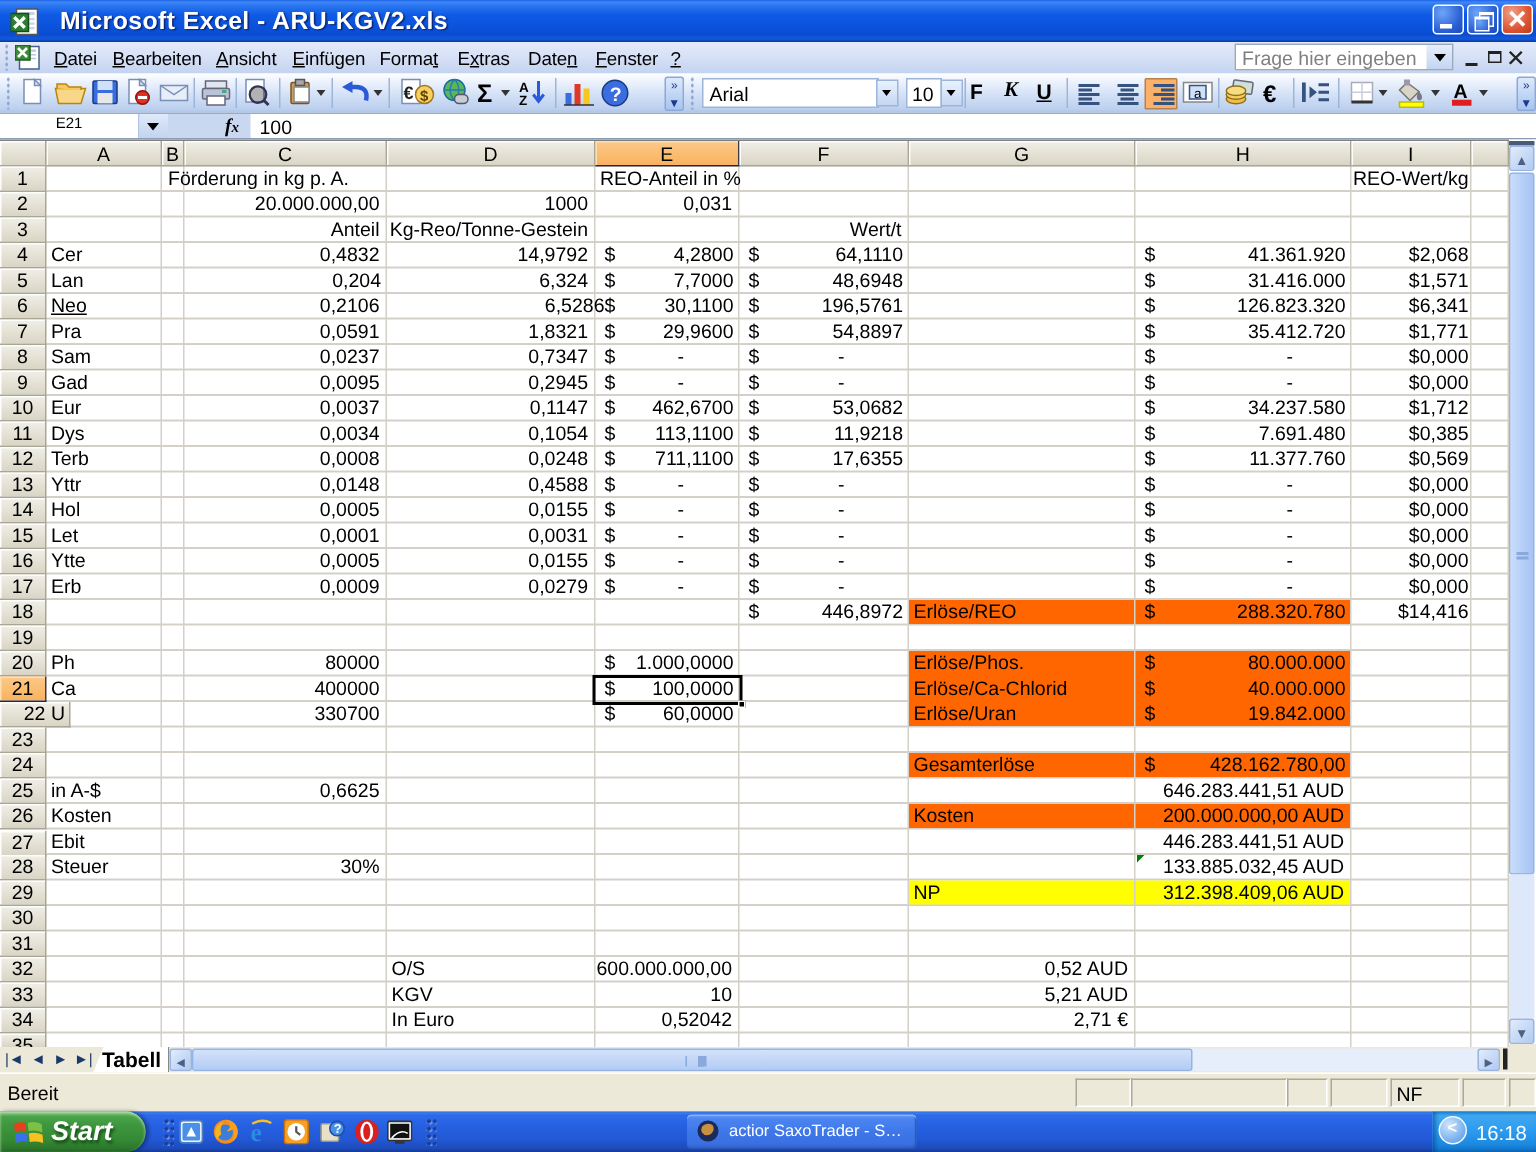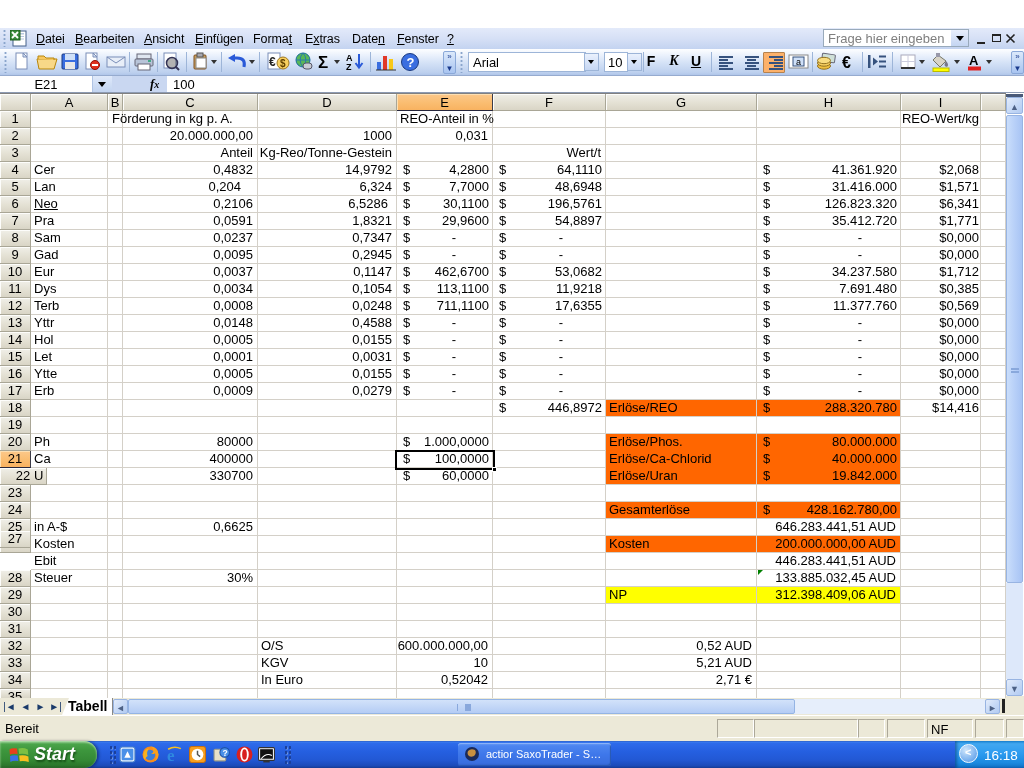--- a/index.html
+++ b/index.html
@@ -34,21 +34,21 @@
 .tdrop { position:absolute; top:11px; border:3px solid transparent; border-top:4px solid #333; }
 .combo { position:absolute; top:3px; height:20px; background:#fff; border:1px solid #9db5d8; font-size:13px; padding:2px 0 0 4px; }
 .cdrop { position:absolute; top:4px; width:15px; height:18px; background:linear-gradient(180deg,#eaf1fd,#c6d7f3); border:1px solid #9db5d8; }
 .cdrop:after { content:""; position:absolute; left:3px; top:6px; border:3.5px solid transparent; border-top:4.5px solid #000; }
 .fbtn { position:absolute; top:4px; width:20px; height:19px; font-size:14px; text-align:center; }
 .selbtn { position:absolute; top:3px; width:22px; height:21px; background:#fcb16b; border:1px solid #b5824e; border-radius:1px; }
 .chev { position:absolute; top:2px; width:13px; height:23px; background:linear-gradient(180deg,#dce9fb,#a8c4f0); border:1px solid #8aa8d8; border-radius:2px; color:#1a3a8c; font-size:8px; text-align:center; line-height:6px; }
 
 
 #fbar { left:0; top:76px; width:1024px; height:17px; background:#c9d7f1; border-bottom:1px solid #8d9bb3; }
-#nbox { position:absolute; left:0; top:0; width:93px; height:16px; background:#fff; border-right:1px solid #b0c4e4; font-size:13px; text-align:center; padding-top:1px; }
+#nbox { position:absolute; left:0; top:0; width:93px; height:16px; background:#fff; border-right:1px solid #b0c4e4; font-size:10px; text-align:center; padding-top:1px; }
 #ndrop { position:absolute; left:93px; top:0; width:19px; height:16px; background:linear-gradient(180deg,#dfe9fa,#c2d4f0); }
 #ndrop:after { content:""; position:absolute; left:5px; top:6px; border:4px solid transparent; border-top:5px solid #000; }
 #fx { position:absolute; left:150px; top:0px; width:17px; font-family:"Liberation Serif",serif; font-style:italic; font-weight:bold; font-size:13px; }
 #finput { position:absolute; left:167px; top:0; width:857px; height:16px; background:#fff; font-size:13px; padding:1px 0 0 6px; }
 
 
 #grid { left:0; top:93px; width:1006px; height:605px; background:#fff; border-top:1px solid #808080; }
 .hlines { position:absolute; left:31px; top:17px; width:975px; height:588px;
   background-image:linear-gradient(to bottom, transparent 16px, #d4d0c8 16px); background-size:17px 17px; }
 .vline { position:absolute; width:1px; background:#d4d0c8; }
@@ -92,20 +92,37 @@
 .taskbtn { position:absolute; top:2px; height:23px; border-radius:3px; background:linear-gradient(180deg,#6d9ef5 0%,#4c85f0 12%,#3e77ea 50%,#3a6fe0 85%,#3463cf 100%); box-shadow:inset 0 1px 0 #8ab2f8, inset -1px -1px 1px #2858b0; color:#fff; font-size:11px; }
 .taskbtn.active { background:linear-gradient(180deg,#2250b2 0%,#2a5abc 55%,#3263c8 100%); box-shadow:inset 1px 1px 3px #12307c; }
 .taskbtn .ticon16 { position:absolute; left:6px; top:3px; width:16px; height:16px; }
 .taskbtn .tlabel { position:absolute; left:28px; top:5px; white-space:nowrap; overflow:hidden; }
 #tray { position:absolute; left:955px; top:0; width:69px; height:27px; background:linear-gradient(180deg,#1d94e6 0%,#41a7f0 10%,#2d9cf0 45%,#1b8ae0 80%,#1173c8 100%); box-shadow:inset 2px 0 3px rgba(0,30,90,.45); }
 #tray .time { position:absolute; left:29px; top:7px; color:#fff; font-size:13.5px; }
 </style></head>
 <body>
 <div id="s">
 
+<div id="titlebar" class="abs">
+ <svg class="ticon" width="19" height="19" viewBox="0 0 19 19">
+        <rect x="4" y="1" width="14" height="17" fill="#fdfdfd" stroke="#555"></rect>
+        <rect x="6" y="3" width="10" height="2" fill="#c8d4e8"></rect>
+        <rect x="6" y="7" width="10" height="1.5" fill="#c8d4e8"></rect>
+        <rect x="6" y="10" width="10" height="1.5" fill="#c8d4e8"></rect>
+        <rect x="6" y="13" width="10" height="1.5" fill="#c8d4e8"></rect>
+        <rect x="0" y="4" width="12" height="12" fill="#2e7d32" stroke="#145214"></rect>
+        <path d="M2.5 6.5 L9.5 13.5 M9.5 6.5 L2.5 13.5" stroke="#fff" stroke-width="2.2"></path>
+      </svg>
+ <div class="ttext">Microsoft Excel - ARU-KGV2.xls</div>
+ <div class="winbtn" id="btnmin"></div>
+ <div class="winbtn" id="btnmax"></div>
+ <div class="winbtn" id="btnclose"><svg width="19" height="18" viewBox="0 0 19 18">
+          <path d="M5 4 L14 13 M14 4 L5 13" stroke="#fff" stroke-width="2.4"></path>
+        </svg></div>
+</div>
 
 <div id="menubar" class="abs">
  <div class="handle" style="left:3px;top:1px;height:18px"></div>
  <svg style="position:absolute;left:10px;top:2px" width="18" height="17" viewBox="0 0 18 17">
         <rect x="3" y="1" width="13" height="15" fill="#fff" stroke="#44608a"></rect>
         <rect x="5" y="3" width="9" height="1.5" fill="#b8c8e0"></rect>
         <rect x="5" y="6" width="9" height="1" fill="#b8c8e0"></rect>
         <rect x="5" y="8.5" width="9" height="1" fill="#b8c8e0"></rect>
         <rect x="0" y="0" width="10" height="10" fill="#3a8a3a" stroke="#1c5c1c"></rect>
         <path d="M2 2 L8 8 M8 2 L2 8" stroke="#fff" stroke-width="1.8"></path>
@@ -401,21 +418,21 @@
       </div>
 <div class="rhead" style="left:0;top:408px;width:31px;height:17px">
         <span>24</span>
       </div>
 <div class="rhead" style="left:0;top:425px;width:31px;height:17px">
         <span>25</span>
       </div>
 <div class="rhead" style="left:0;top:442px;width:31px;height:17px">
         <span>26</span>
       </div>
-<div class="rhead" style="left:0;top:437px;width:31px;height:17px">
+<div class="rhead" style="left:0;top:460px;width:31px;height:17px">
         <span>27</span>
       </div>
 <div class="rhead" style="left:0;top:476px;width:31px;height:17px">
         <span>28</span>
       </div>
 <div class="rhead" style="left:0;top:493px;width:31px;height:17px">
         <span>29</span>
       </div>
 <div class="rhead" style="left:0;top:510px;width:31px;height:17px">
         <span>30</span>
@@ -454,38 +471,38 @@
 <div class="cell ca" style="left:493px;top:68px;width:112px;">
         <span>$</span>
         <span>64,1110</span>
       </div>
 <div class="cell ca" style="left:757px;top:68px;width:143px;">
         <span>$</span>
         <span>41.361.920</span>
       </div>
 <div class="cell ci" style="left:901px;top:68px;width:79px;">$2,068</div>
 <div class="cell cl" style="left:31px;top:85px;width:76px;">Lan</div>
-<div class="cell cr" style="left:111px;top:85px;width:134px;text-align:right;">0,204</div>
+<div class="cell cr" style="left:124px;top:85px;width:134px;text-align:right;">0,204</div>
 <div class="cell cr" style="left:258px;top:85px;width:138px;">6,324</div>
 <div class="cell ca" style="left:397px;top:85px;width:95px;">
         <span>$</span>
         <span>7,7000</span>
       </div>
 <div class="cell ca" style="left:493px;top:85px;width:112px;">
         <span>$</span>
         <span>48,6948</span>
       </div>
 <div class="cell ca" style="left:757px;top:85px;width:143px;">
         <span>$</span>
         <span>31.416.000</span>
       </div>
 <div class="cell ci" style="left:901px;top:85px;width:79px;">$1,571</div>
 <div class="cell cl" style="left:31px;top:102px;width:76px;text-decoration:underline;">Neo</div>
 <div class="cell cr" style="left:123px;top:102px;width:134px;">0,2106</div>
-<div class="cell cr" style="left:254px;top:102px;width:138px;text-align:right;">6,5286</div>
+<div class="cell cr" style="left:269px;top:102px;width:138px;text-align:right;">6,5286</div>
 <div class="cell ca" style="left:397px;top:102px;width:95px;">
         <span>$</span>
         <span>30,1100</span>
       </div>
 <div class="cell ca" style="left:493px;top:102px;width:112px;">
         <span>$</span>
         <span>196,5761</span>
       </div>
 <div class="cell ca" style="left:757px;top:102px;width:143px;">
         <span>$</span>

